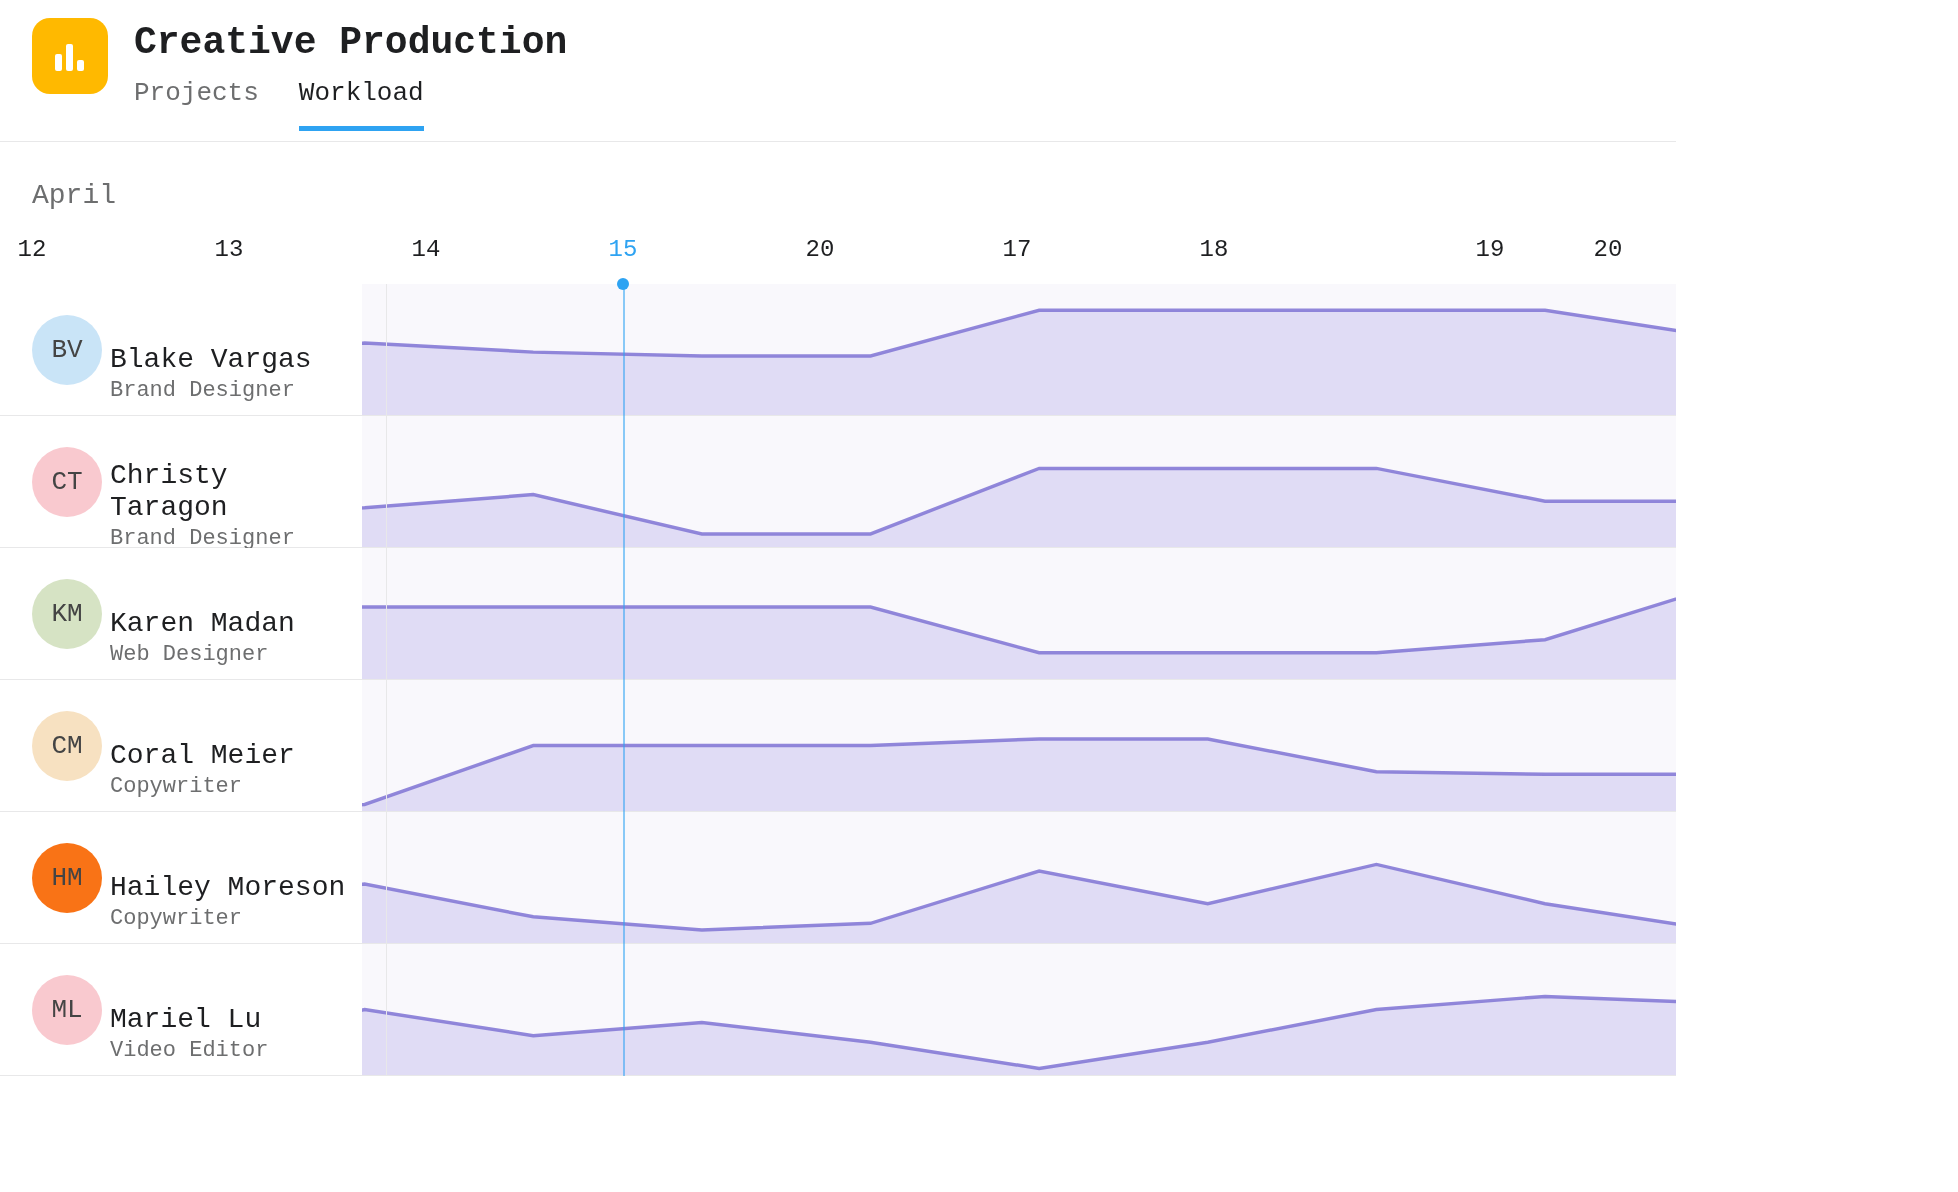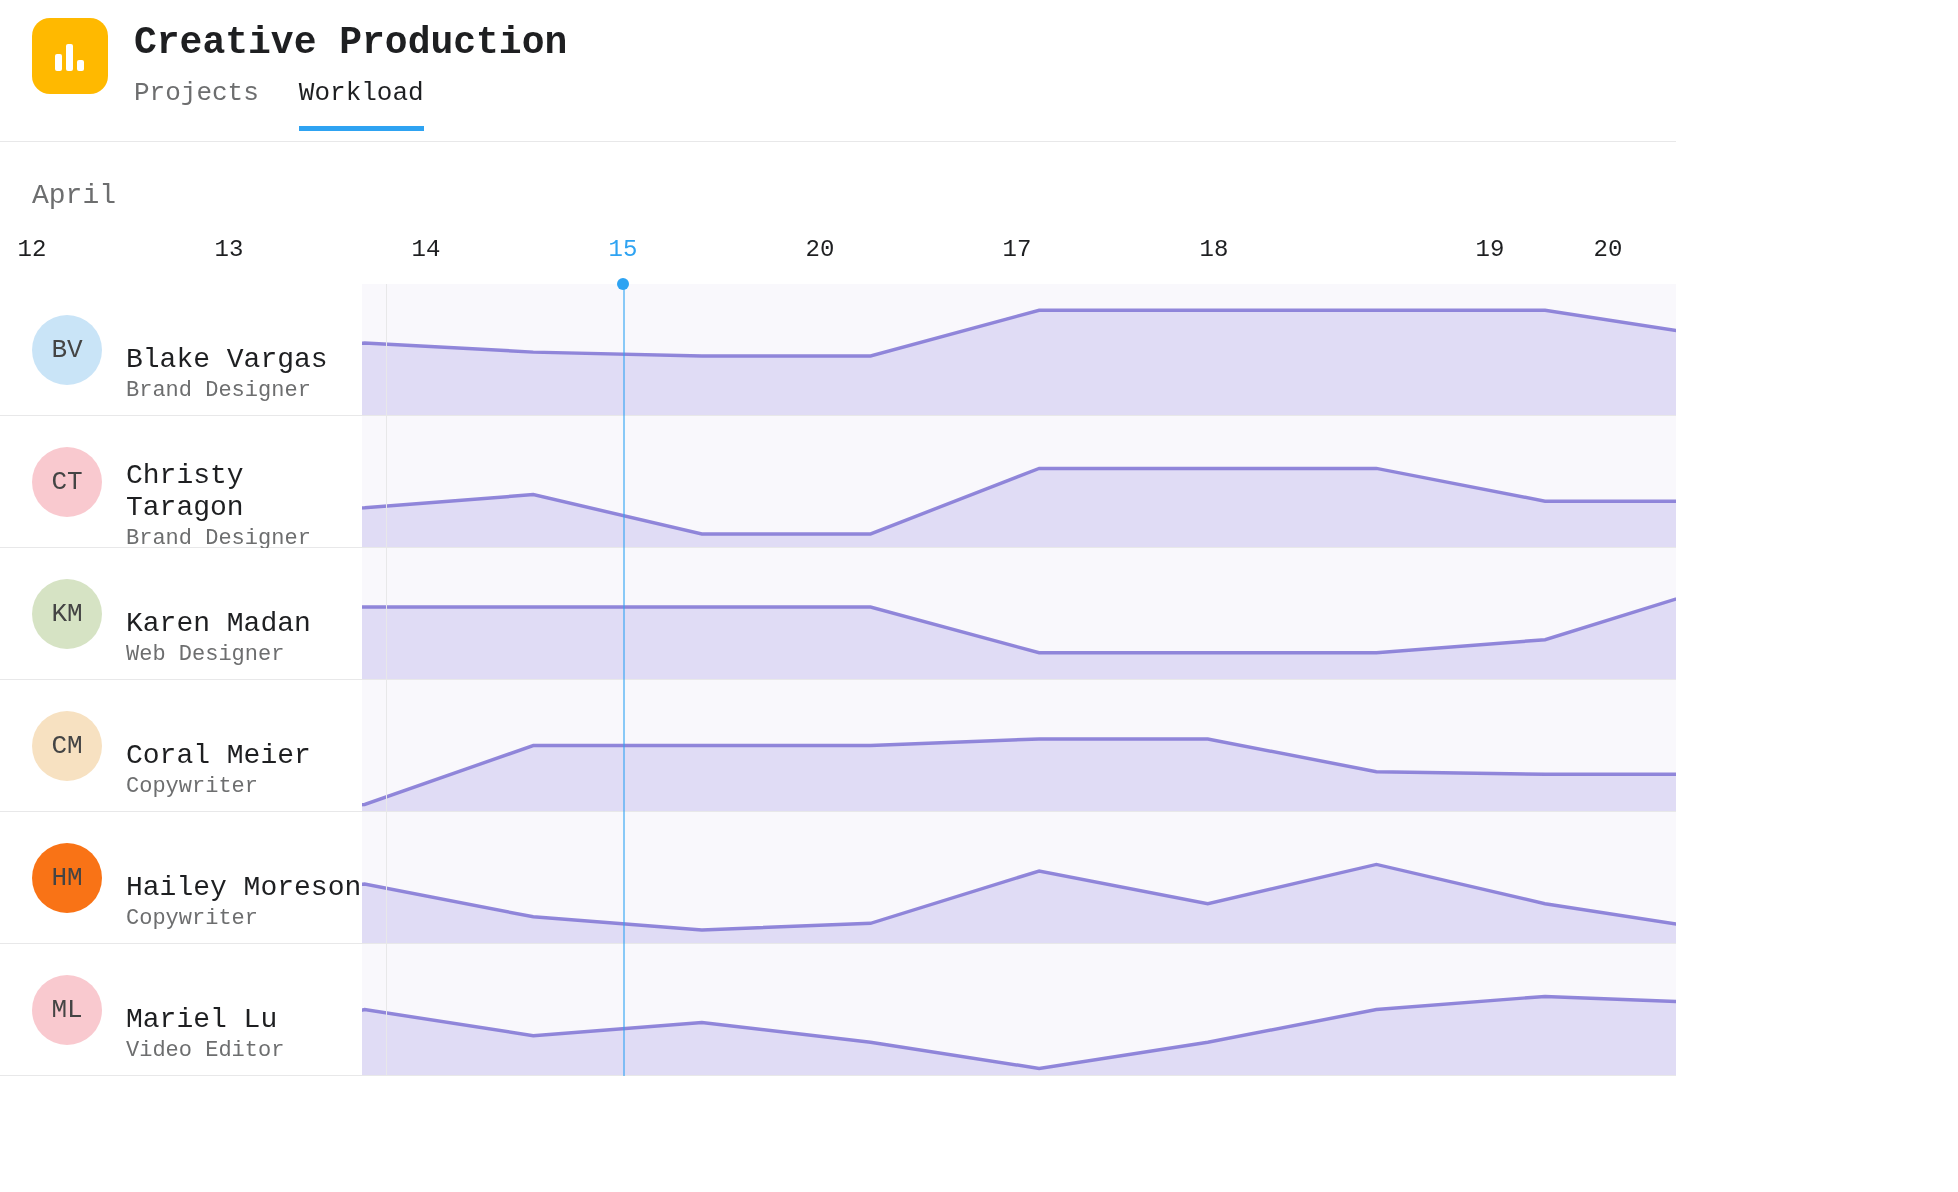--- a/index.html
+++ b/index.html
@@ -33,21 +33,21 @@
   .date-track { position:absolute; left:0; right:0; top:94px; height:48px; }
   .date-cell { position:absolute; top:0; font-size:24px; color:var(--text-primary); transform:translateX(-50%); }
   .date-cell.today { color:var(--accent-blue); font-weight:500; }
 
   .chart-area { position:relative; }
   .today-line { position:absolute; top:0; bottom:0; width:2px; background:var(--accent-blue); opacity:.55; z-index:3; pointer-events:none;}
   .today-dot { position:absolute; width:12px; height:12px; border-radius:50%; background:var(--accent-blue); transform:translate(-50%,-50%); z-index:4;}
   .weekend { position:absolute; top:0; bottom:0; background:var(--weekend); opacity:.55; z-index:0;}
 
   .row { position:relative; height:132px; border-bottom:1px solid var(--border); background:var(--row-bg); }
-  .row .person { position:absolute; left:32px; top:0; bottom:0; width:330px; display:flex; align-items:center; gap:24px; background:#fff; z-index:2; }
+  .row .person { position:absolute; left:32px; top:0; bottom:0; width:330px; display:flex; align-items:center; gap:8px; background:#fff; z-index:2; }
   .row .person::after{ content:""; position:absolute; left:-32px; top:0; bottom:0; width:32px; background:#fff;}
   .avatar { width:70px; height:70px; border-radius:50%; display:flex; align-items:center; justify-content:center; font-size:26px; font-weight:500; color:#444; flex:0 0 auto; }
   .who .name { font-size:28px; line-height:1.15; color:var(--text-primary);margin-top:48px; }
   .who .role { font-size:22px; color:var(--text-secondary); margin-top:2px;}
 
   .graph { position:absolute; left:0; right:0; top:0; bottom:0; z-index:1; }
   .graph svg { width:100%; height:100%; display:block; }
   .graph svg path.area { fill:var(--purple-fill); fill-opacity:.35; stroke:none;}
   .graph svg path.line { fill:none; stroke:var(--purple-line); stroke-width:3.5; stroke-opacity:.9;}
 

